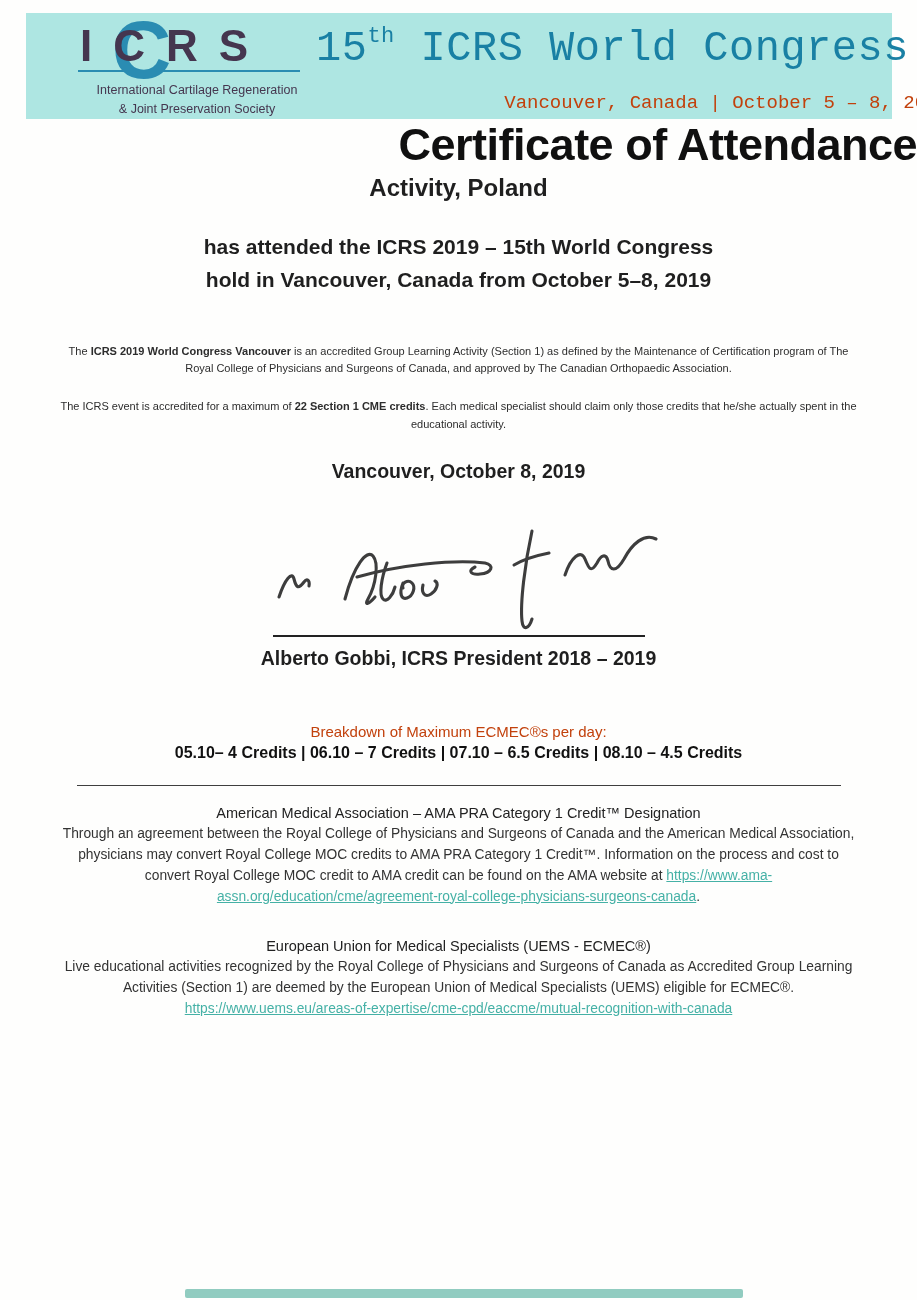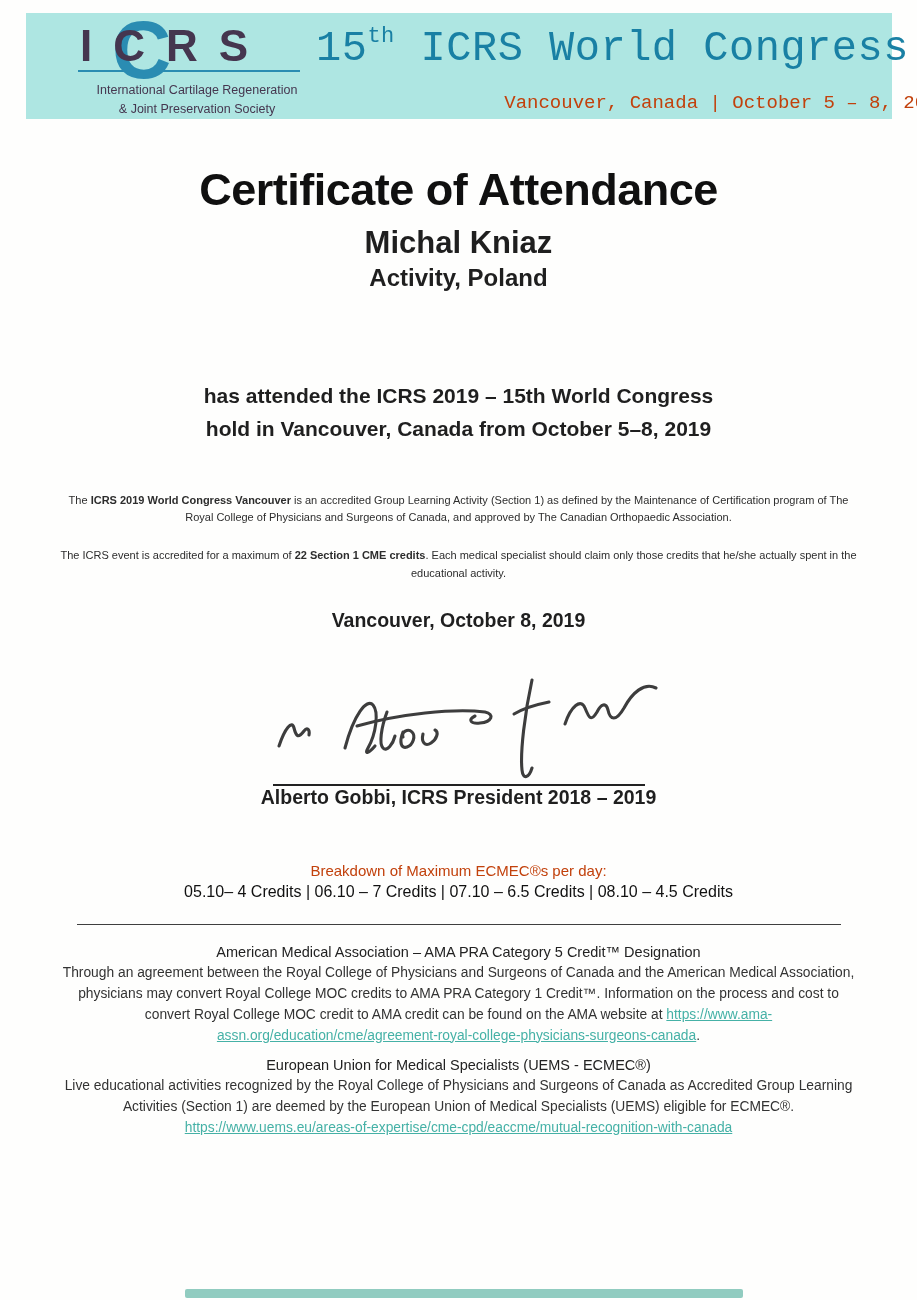--- a/index.html
+++ b/index.html
@@ -46,39 +46,39 @@
     font-size:42px;color:#1980a4;letter-spacing:.5px;white-space:nowrap;
     margin-right:46px;line-height:1.1;
   }
   .banner-title sup{font-size:22px;vertical-align:18px;}
   .banner-sub{
     margin-top:20px;margin-right:6px;
     font-size:19px;color:#c2410c;white-space:nowrap;
   }
   
   .content{position:absolute;left:0;top:119px;width:917px;text-align:center;}
-  .cert-title{margin-top:45px;font-size:45px;font-weight:700;color:#101010;letter-spacing:-0.5px;}
+  .cert-title{font-size:45px;font-weight:700;color:#101010;letter-spacing:-0.5px;text-align:right;}
   .certify{margin-top:70px;font-size:20px;font-weight:700;}
   .attendee-name{margin-top:9px;font-size:31px;font-weight:700;}
   .attendee-loc{margin-top:3px;font-size:24px;font-weight:700;}
-  .attended{margin-top:88px;font-size:21px;font-weight:700;line-height:1.55;}
+  .attended{margin-top:29px;font-size:21px;font-weight:700;line-height:1.55;}
   .para{width:800px;margin:0 auto;font-size:11px;line-height:1.56;color:#2d2d2d;}
   .para1{margin-top:47px;}
   .para2{margin-top:21px;text-align:center;}
   .date-line{margin-top:27px;font-size:19.5px;font-weight:700;}
   .sig-wrap{margin-top:30px;}
   .sig-svg{display:block;margin:0 auto;}
   .sig-rule{width:372px;margin:0 auto;border-top:2px solid #222;}
-  .signatory{margin-top:0;font-size:19.5px;font-weight:700;}
+  .signatory{margin-top:10px;font-size:19.5px;font-weight:700;}
   .breakdown-head{margin-top:53px;font-size:15px;color:#c2410c;}
-  .breakdown-vals{margin-top:4px;font-size:16px;font-weight:400;color:#111;}
+  .breakdown-vals{margin-top:4px;font-size:16px;font-weight:700;color:#111;}
   .divider{width:764px;margin:23px auto 0;border:none;border-top:1.7px solid #3f3f3f;}
   .sec-head{margin-top:19px;font-size:14.5px;color:#222;}
   .sec-body{width:806px;margin:3px auto 0;font-size:13.8px;line-height:1.52;color:#333;}
-  .uems-head{margin-top:10px;}
+  .uems-head{margin-top:30px;}
   .link{color:#45b1a6;text-decoration:underline;cursor:pointer;}
   .scan-strip{
     position:absolute;left:185px;top:1289px;width:558px;height:9px;
     background:#62b7a5;opacity:.7;border-radius:2px;
   }
 </style>
 </head>
 <body>
 
 <div class="page">
@@ -101,21 +101,20 @@
     <div class="banner-right">
       <div class="banner-title"><span>15</span><sup>th</sup><span> ICRS World Congress</span></div>
       <div class="banner-sub">Vancouver, Canada  |  October 5 – 8, 2019</div>
     </div>
   </div>
 
   <div class="content">
 
     <div class="cert-title">Certificate of Attendance</div>
 
-    <div class="attendee-name">Michal Kniaz</div>
     <div class="attendee-loc">Activity, Poland</div>
 
     <div class="attended">
       <div>has attended the ICRS 2019 – 15th World Congress</div>
       <div>hold in Vancouver, Canada from October 5–8, 2019</div>
     </div>
 
     <div class="para para1"><span>The </span><b>ICRS 2019 World Congress Vancouver</b><span> is an accredited Group Learning Activity (Section 1) as defined by the Maintenance of Certification program of The Royal College of Physicians and Surgeons of Canada, and approved by The Canadian Orthopaedic Association.</span></div>
 
     <div class="para para2"><span>The ICRS event is accredited for a maximum of </span><b>22 Section 1 CME credits</b><span>. Each medical specialist should claim only those credits that he/she actually spent in the educational activity.</span></div>
@@ -138,21 +137,21 @@
       </svg>
       <div class="sig-rule"></div>
       <div class="signatory">Alberto Gobbi, ICRS President 2018 – 2019</div>
     </div>
 
     <div class="breakdown-head">Breakdown of Maximum ECMEC®s per day:</div>
     <div class="breakdown-vals">05.10– 4 Credits | 06.10 – 7 Credits | 07.10 – 6.5 Credits | 08.10 – 4.5 Credits</div>
 
     <hr class="divider">
 
-    <div class="sec-head">American Medical Association – AMA PRA Category 5 Credit™ Designation</div>
+    <div class="sec-head">American Medical Association – AMA PRA Category 1 Credit™ Designation</div>
     <div class="sec-body"><span>Through an agreement between the Royal College of Physicians and Surgeons of Canada and the American Medical Association, physicians may convert Royal College MOC credits to AMA PRA Category 1 Credit™.  Information on the process and cost to convert Royal College MOC credit to AMA credit can be found on the AMA website at </span><a class="link">https://www.ama-assn.org/education/cme/agreement-royal-college-physicians-surgeons-canada</a><span>.</span></div>
 
     <div class="sec-head uems-head">European Union for Medical Specialists (UEMS - ECMEC®)</div>
     <div class="sec-body">
       <span>Live educational activities recognized by the Royal College of Physicians and Surgeons of Canada as Accredited Group Learning Activities (Section 1) are deemed by the European Union of Medical Specialists (UEMS) eligible for ECMEC®.</span><br>
       <a class="link">https://www.uems.eu/areas-of-expertise/cme-cpd/eaccme/mutual-recognition-with-canada</a>
     </div>
 
   </div>
 

